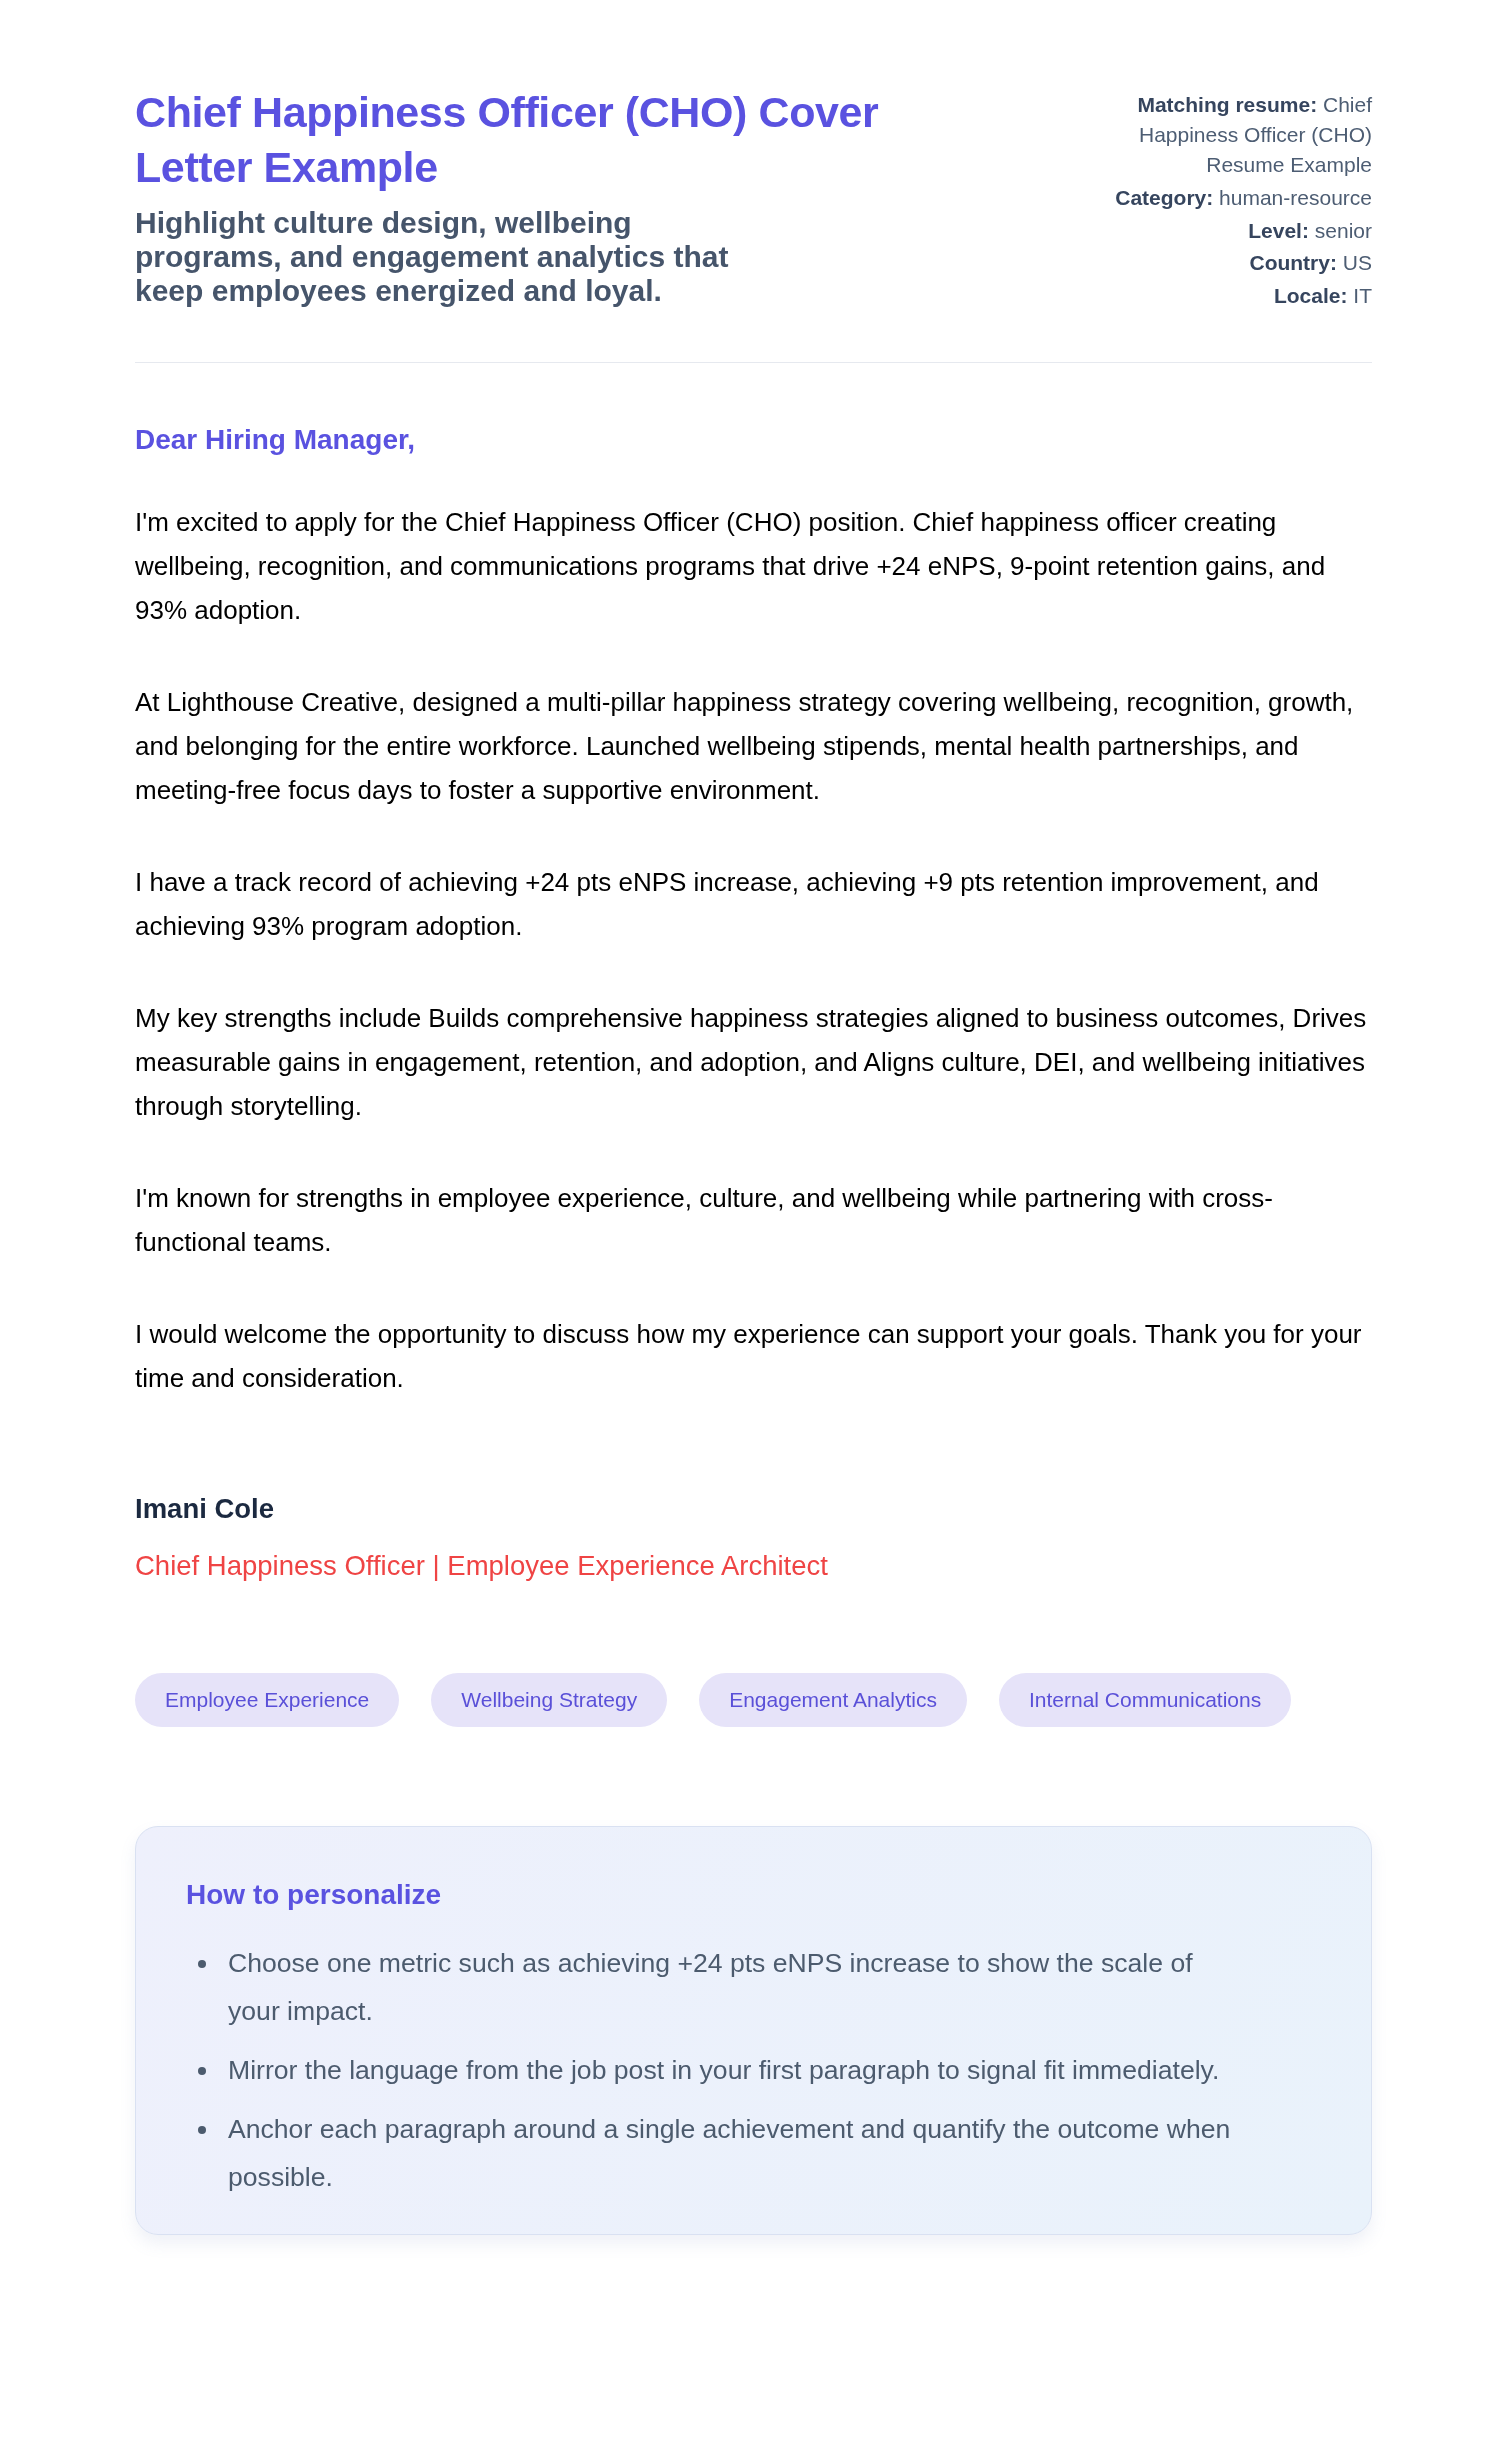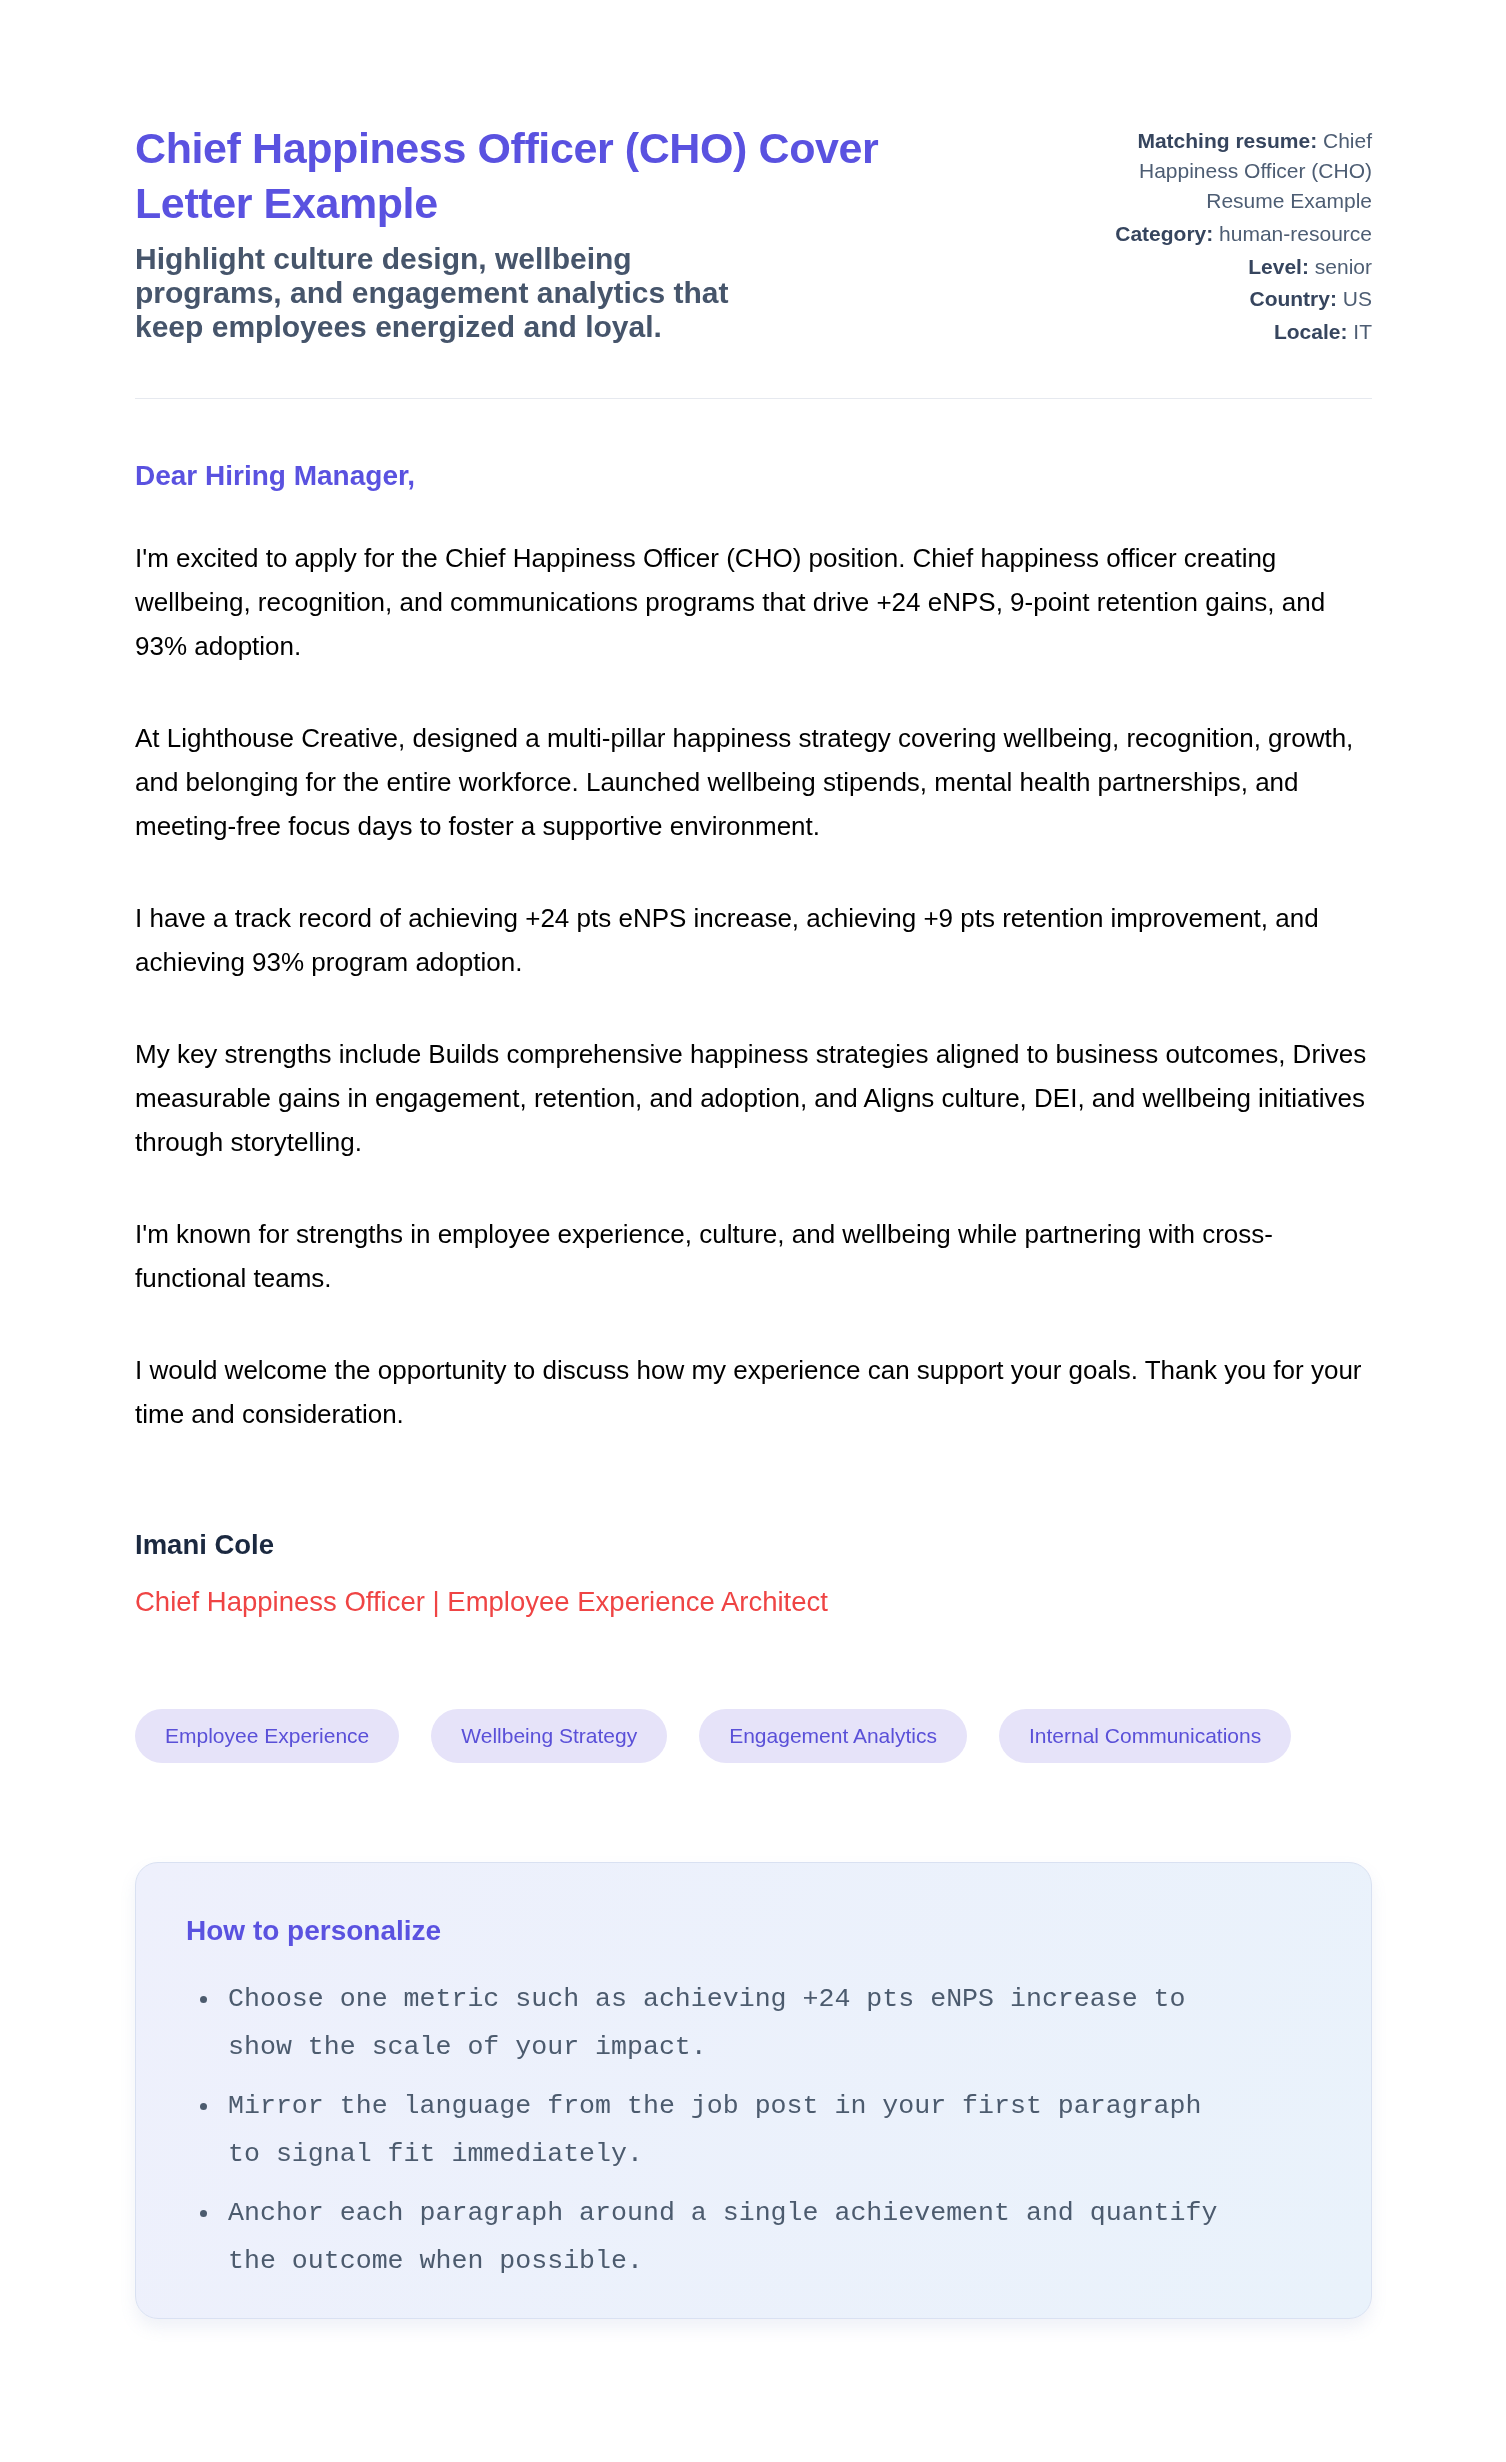--- a/index.html
+++ b/index.html
@@ -15,21 +15,20 @@
     box-sizing: border-box;
     width: 1507px;
     padding: 85px 135px 0 135px;
   }
   
   .header-row {
     display: flex;
     justify-content: space-between;
     align-items: flex-start;
     gap: 50px;
-    margin-top: 36px;
   }
   .title-col { flex: 1 1 auto; min-width: 0; }
   h1.page-title {
     margin: 0;
     max-width: 762px;
     font-size: 43px;
     line-height: 55px;
     font-weight: bold;
     letter-spacing: -0.4px;
     color: #5a52e0;
@@ -119,21 +118,20 @@
     font-size: 28px;
     line-height: 39px;
     font-weight: bold;
     color: #5a52e0;
   }
   .tips ul {
     margin: 0;
     padding: 0 0 0 35px;
     color: #4c5b6e;
     list-style: disc;
-    font-family: Liberation Mono, monospace;
   }
   .tips li {
     max-width: 1019px;
     padding-left: 7px;
     margin-bottom: 10.6px;
     font-size: 26.6px;
     line-height: 48px;
   }
   .tips li::marker { color: #4c5b6e; }
 </style>

